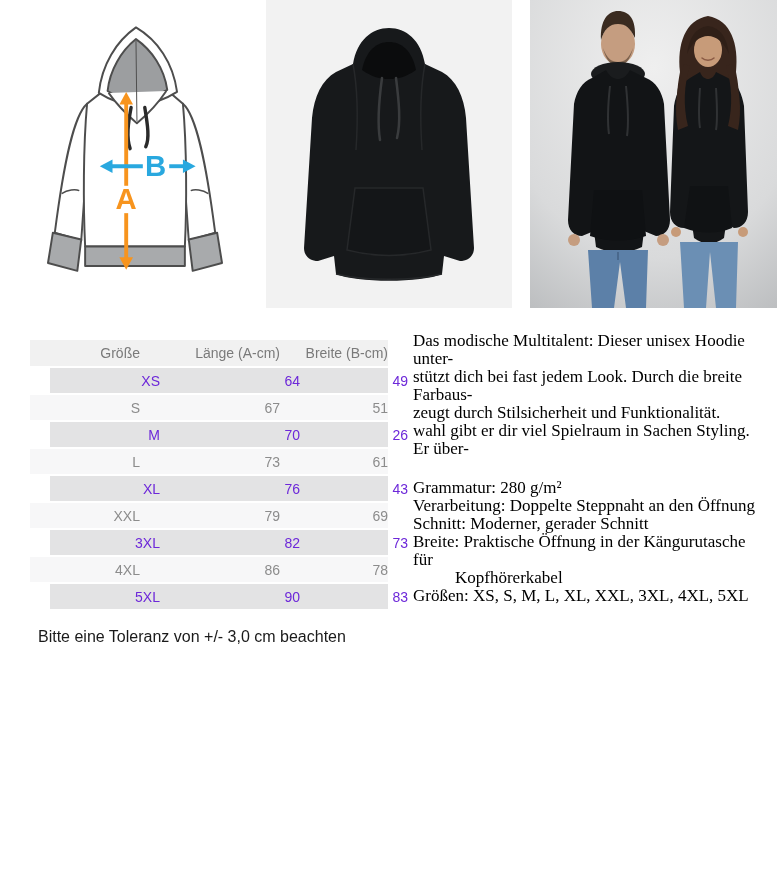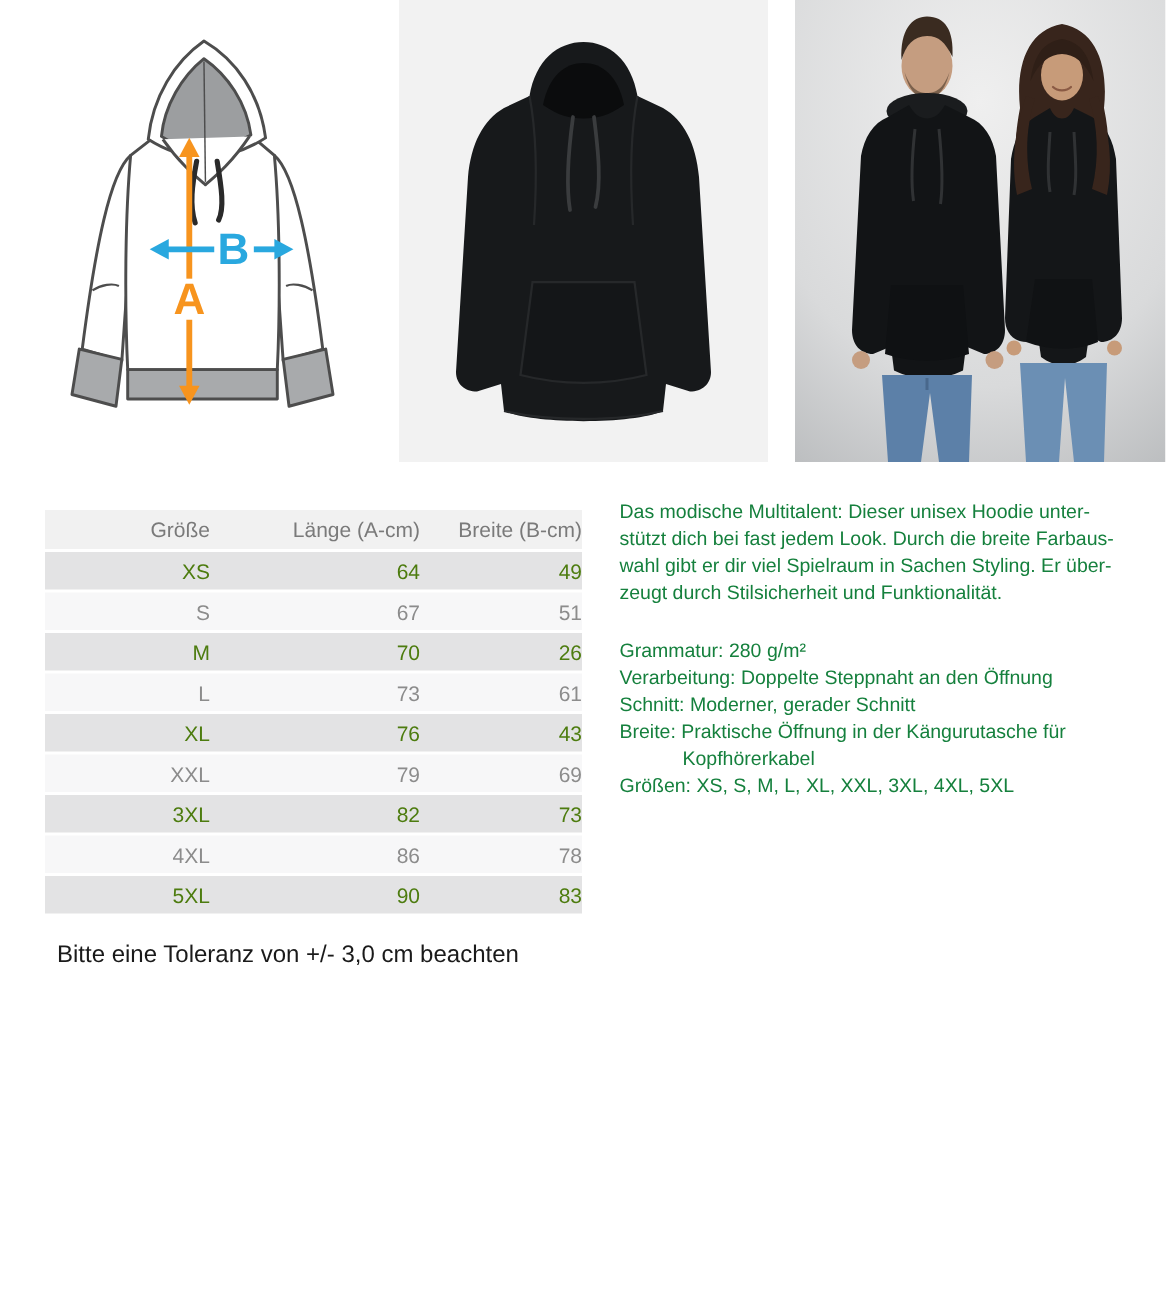--- a/index.html
+++ b/index.html
@@ -10,28 +10,28 @@
   .panel{position:absolute;top:0;height:308px;}
   .panel svg{display:block;}
   #panel-diagram{left:20px;width:230px;background:#ffffff;}
   #panel-product{left:266px;width:246px;background:#f2f2f2;}
   #panel-models{left:530px;width:247px;background:#dddfe0;}
 
   
   .size-table{position:absolute;left:30px;top:340px;width:358px;font-size:14px;}
   .trow{display:grid;grid-template-columns:110px 140px 108px;align-items:center;height:25px;margin-bottom:2px;text-align:right;}
   .trow.head{height:26px;background:#f1f1f1;color:#7a7a7a;}
-  .trow.odd{background:#e3e3e4;color:#4d7c0f;}
+  .trow.odd{background:#e3e3e4;color:#6d28d9;margin-left:20px;}
   .trow.even{background:#f7f7f8;color:#8c8c8c;}
   .tcell:first-child{padding-left:13px;}
 
   .tolerance{position:absolute;left:38px;top:628px;font-size:16px;color:#1a1a1a;}
 
   
-  .description{position:absolute;left:413px;top:332px;width:356px;font-size:13px;line-height:18px;color:#15803d;}
+  .description{position:absolute;left:413px;top:332px;width:356px;font-size:17px;line-height:18px;color:#000000;font-family:Liberation Serif, serif;}
   .spec-block{margin-top:21px;}
   .spec-line.indent{padding-left:42px;}
 </style>
 </head>
 <body>
 
 <div class="panel" id="panel-diagram">
   <svg viewBox="0 0 230 315" width="230" height="308">
 
     <path d="M66,106 C52,118 42,168 33,238 L60,246 C63,205 66,150 72,122 Z" fill="#ffffff" stroke="#4d4d4d" stroke-width="2" stroke-linejoin="round"></path>
@@ -200,22 +200,22 @@
     <div class="tcell">5XL</div>
     <div class="tcell">90</div>
     <div class="tcell">83</div>
   </div>
 </div>
 
 <div class="description">
   <div>
     <div class="intro-line">Das modische Multitalent: Dieser unisex Hoodie unter-</div>
     <div class="intro-line">stützt dich bei fast jedem Look. Durch die breite Farbaus-</div>
+    <div class="intro-line">zeugt durch Stilsicherheit und Funktionalität.</div>
     <div class="intro-line">wahl gibt er dir viel Spielraum in Sachen Styling. Er über-</div>
-    <div class="intro-line">zeugt durch Stilsicherheit und Funktionalität.</div>
   </div>
   <div class="spec-block">
     <div class="spec-line">Grammatur: 280 g/m²</div>
     <div class="spec-line">Verarbeitung: Doppelte Steppnaht an den Öffnung</div>
     <div class="spec-line">Schnitt: Moderner, gerader Schnitt</div>
     <div class="spec-line">Breite: Praktische Öffnung in der Kängurutasche für</div>
     <div class="spec-line indent">Kopfhörerkabel</div>
     <div class="spec-line">Größen: XS, S, M, L, XL, XXL, 3XL, 4XL, 5XL</div>
   </div>
 </div>

